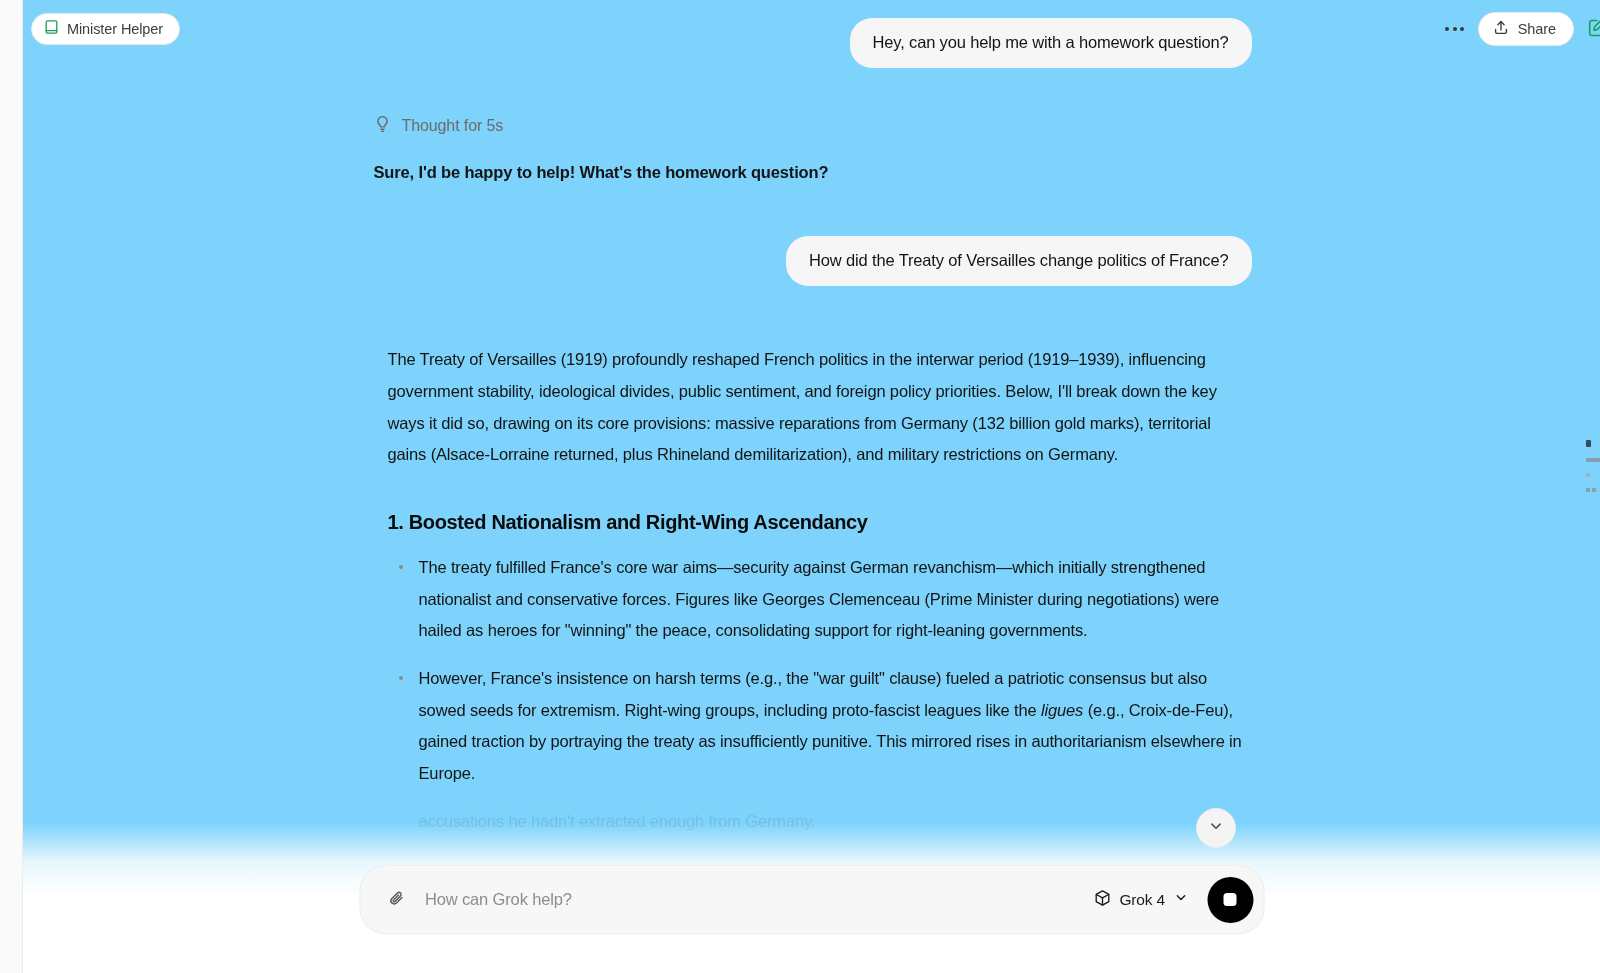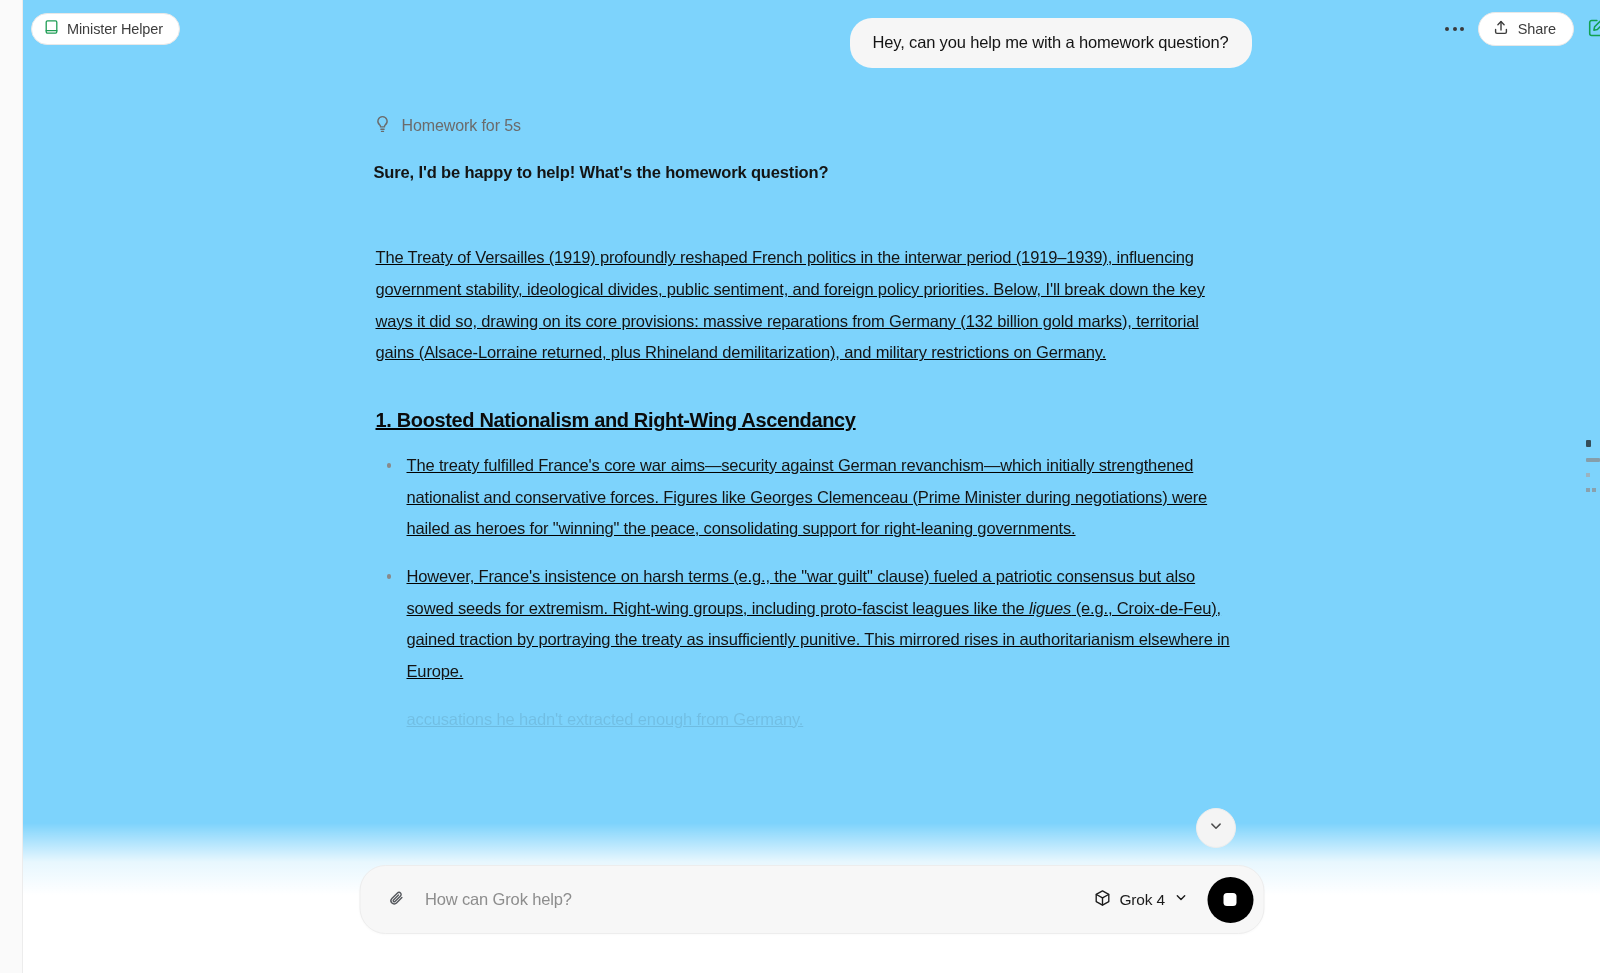--- a/index.html
+++ b/index.html
@@ -178,21 +178,21 @@
     line-height: 1.42;
     color: #141414;
     letter-spacing: -0.15px;
     margin-top: 24px;
     margin-left: 2px;
     font-weight: bold;
   }
 
   .row-user.second { margin-top: 52px; }
 
-  .answer-block { margin-top: 58px; margin-left: 4px; text-decoration: underline; }
+  .answer-block { margin-top: 58px; margin-left: 16px; }
 
   .answer-para {
     font-size: 16.5px;
     line-height: 1.92;
     color: #141414;
     letter-spacing: -0.15px;
     max-width: 860px;
   }
 
   .answer-h3 {
@@ -402,25 +402,28 @@
       </div>
 
       <div class="thought-row">
         <span>
           <svg width="17" height="18" viewBox="0 0 17 18" fill="none" stroke="#6b6b6b" stroke-width="1.35" stroke-linecap="round" stroke-linejoin="round">
             <path d="M8.5 1.6a4.6 4.6 0 0 0-2.8 8.25c.5.4.8 1 .8 1.65v.4h4v-.4c0-.65.3-1.25.8-1.65A4.6 4.6 0 0 0 8.5 1.6Z"></path>
             <path d="M6.9 14.2h3.2"></path>
             <path d="M7.5 16.4h2"></path>
           </svg>
         </span>
-        <span class="label">Homework for 5s</span>
+        <span class="label">Thought for 5s</span>
       </div>
 
       <div class="assistant-text">Sure, I'd be happy to help! What's the homework question?</div>
 
+      <div class="row-user second">
+        <div class="bubble">How did the Treaty of Versailles change politics of France?</div>
+      </div>
 
       <div class="answer-block">
 
         <p class="answer-para">The Treaty of Versailles (1919) profoundly reshaped French politics in the interwar period (1919–1939), influencing government stability, ideological divides, public sentiment, and foreign policy priorities. Below, I'll break down the key ways it did so, drawing on its core provisions: massive reparations from Germany (132 billion gold marks), territorial gains (Alsace-Lorraine returned, plus Rhineland demilitarization), and military restrictions on Germany.</p>
 
         <h3 class="answer-h3">1. Boosted Nationalism and Right-Wing Ascendancy</h3>
 
         <ul class="bullets">
           <li>The treaty fulfilled France's core war aims—security against German revanchism—which initially strengthened nationalist and conservative forces. Figures like Georges Clemenceau (Prime Minister during negotiations) were hailed as heroes for "winning" the peace, consolidating support for right-leaning governments.</li>
           <li><span>However, France's insistence on harsh terms (e.g., the "war guilt" clause) fueled a patriotic consensus but also sowed seeds for extremism. Right-wing groups, including proto-fascist leagues like the </span><em>ligues</em><span> (e.g., Croix-de-Feu), gained traction by portraying the treaty as insufficiently punitive. This mirrored rises in authoritarianism elsewhere in Europe.</span></li>

